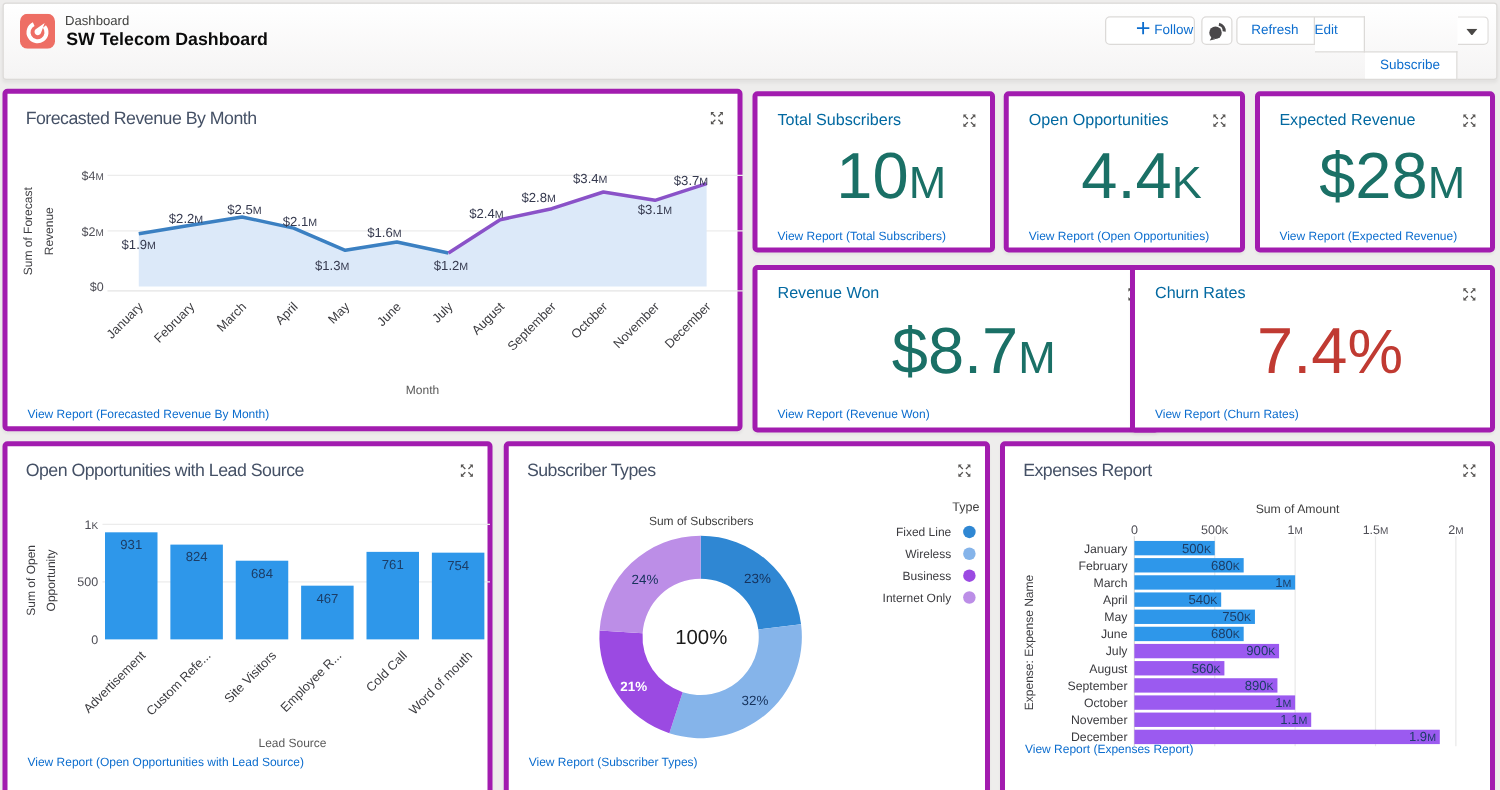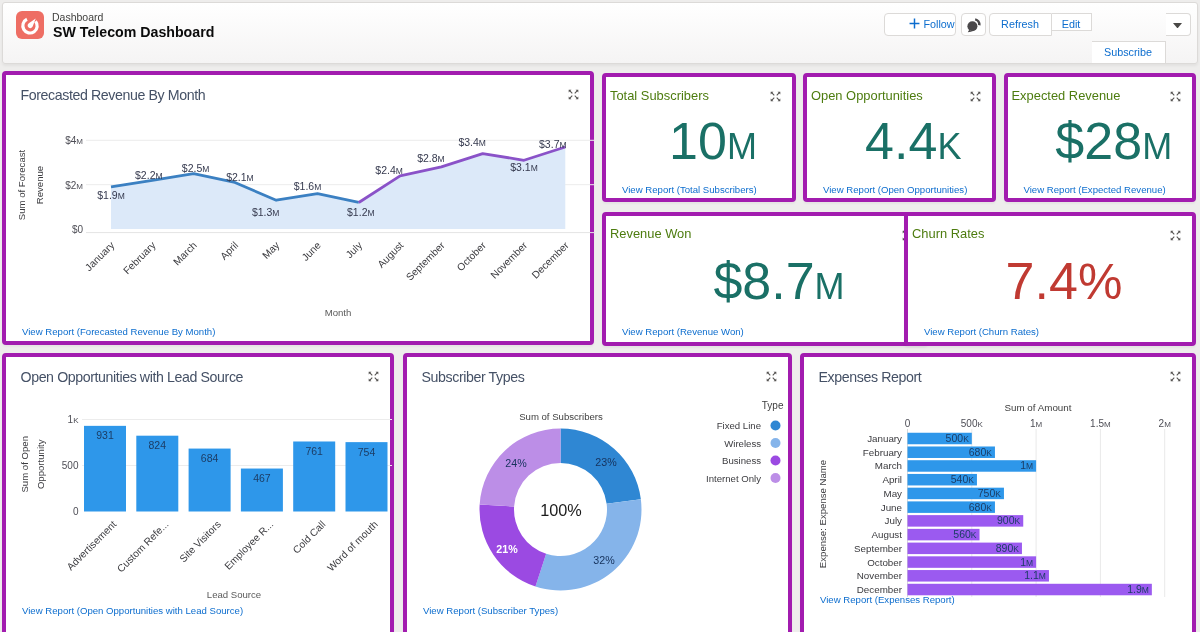--- a/index.html
+++ b/index.html
@@ -3,21 +3,21 @@
 <meta charset="utf-8">
 <style>
   * { margin:0; padding:0; box-sizing:border-box; }
   html,body { width:1200px; height:632px; overflow:hidden; background:#eeedec; font-family:"Liberation Sans", sans-serif; }
   .card { position:absolute; background:#fff; border:4px solid #a21caf; border-radius:4px; box-shadow:0 2px 2px rgba(0,0,0,0.04); }
   .ctitle { position:absolute; left:14.5px; top:12px; font-size:14.2px; letter-spacing:-0.4px; color:#455166; white-space:nowrap; }
   .klink { position:absolute; left:16px; font-size:9.6px; color:#0c6dce; white-space:nowrap; line-height:1.15; }
   .expand { position:absolute; top:14px; right:11px; width:11px; height:11px; }
   .kpi { position:absolute; width:100%; text-align:center; color:#1a7066; font-size:52px; line-height:1;padding-left:28px; }
   .kpi .sfx { font-size:36px; } .kpi .pct { font-size:50px; }
-  .ktitle { position:absolute; left:4px; top:10.5px; font-size:12.9px; color:#4d7c0f; white-space:nowrap; }
+  .ktitle { position:absolute; left:16px; top:10.5px; font-size:12.9px; color:#0369a1; white-space:nowrap; }
 </style>
 </head>
 <body>
 
 <div style="position:absolute; left:2px; top:2px; width:1196px; height:62px; background:linear-gradient(#ffffff,#f5f4f4); border:1px solid #dcdad8; border-radius:3px; box-shadow:0 2px 3px rgba(0,0,0,0.05);">
 
   <svg style="position:absolute; left:13px; top:8px;" width="28" height="28" viewBox="0 0 28 28">
     <rect x="0" y="0" width="28" height="28" rx="6" fill="#ee6e64"></rect>
     <g transform="translate(14,14.8)">
       <path d="M 5.52 -4.63 A 7.2 7.2 0 1 1 -3.04 -6.53" fill="none" stroke="#ffffff" stroke-width="3.2"></path>
@@ -37,21 +37,21 @@
   <div style="position:absolute; left:957.5px; top:10px; width:25px; height:23px; background:#fff; border:1px solid #dcdad8; border-radius:4px;">
     <svg width="16" height="16" viewBox="0 0 16 16" style="position:absolute; left:4px; top:3px;">
       <path d="M9.4 1.2 A 6.6 6.6 0 0 1 14.6 8.4 L 12.1 7.9 A 4.2 4.2 0 0 0 8.9 3.6 Z" fill="#4a484a"></path>
       <circle cx="6.4" cy="9.2" r="5" fill="#4a484a"></circle>
       <path d="M3.2 12.8 L 6.2 14.4 L 1.8 15.3 Z" fill="#4a484a"></path>
     </svg>
   </div>
 
   <div style="position:absolute; left:985.5px; top:10px; height:23px; display:flex;">
     <div style="width:63px; height:23px; background:#fff; border:1px solid #dcdad8; border-radius:4px 0 0 4px; color:#0c6dce; font-size:10.8px; line-height:21px; text-align:center;">Refresh</div>
-    <div style="width:40px; height:18px; background:#fff; border:1px solid #dcdad8; border-left:none; color:#0c6dce; font-size:10.8px; line-height:21px; text-align:center;">Edit</div>
+    <div style="width:40px; height:29px; background:#fff; border:1px solid #dcdad8; border-left:none; color:#0c6dce; font-size:10.8px; line-height:21px; text-align:left;">Edit</div>
     <div style="width:74px; height:23px; background:#fff; border:1px solid #dcdad8; border-left:none; color:#0c6dce; font-size:10.8px; line-height:21px; text-align:center;margin-top:28px;">Subscribe</div>
     <div style="width:25px; height:23px; background:#fff; border:1px solid #dcdad8; border-left:none; border-radius:0 4px 4px 0; text-align:center;">
       <svg width="9" height="5.5" viewBox="0 0 10 6" style="margin-top:8.5px;">
           <path d="M0 0 L10 0 L5 6 Z" fill="#4a4846"></path>
         </svg>
     </div>
   </div>
 </div>
 
 <div class="card" style="left:2px; top:71px; width:592px; height:274px;">

